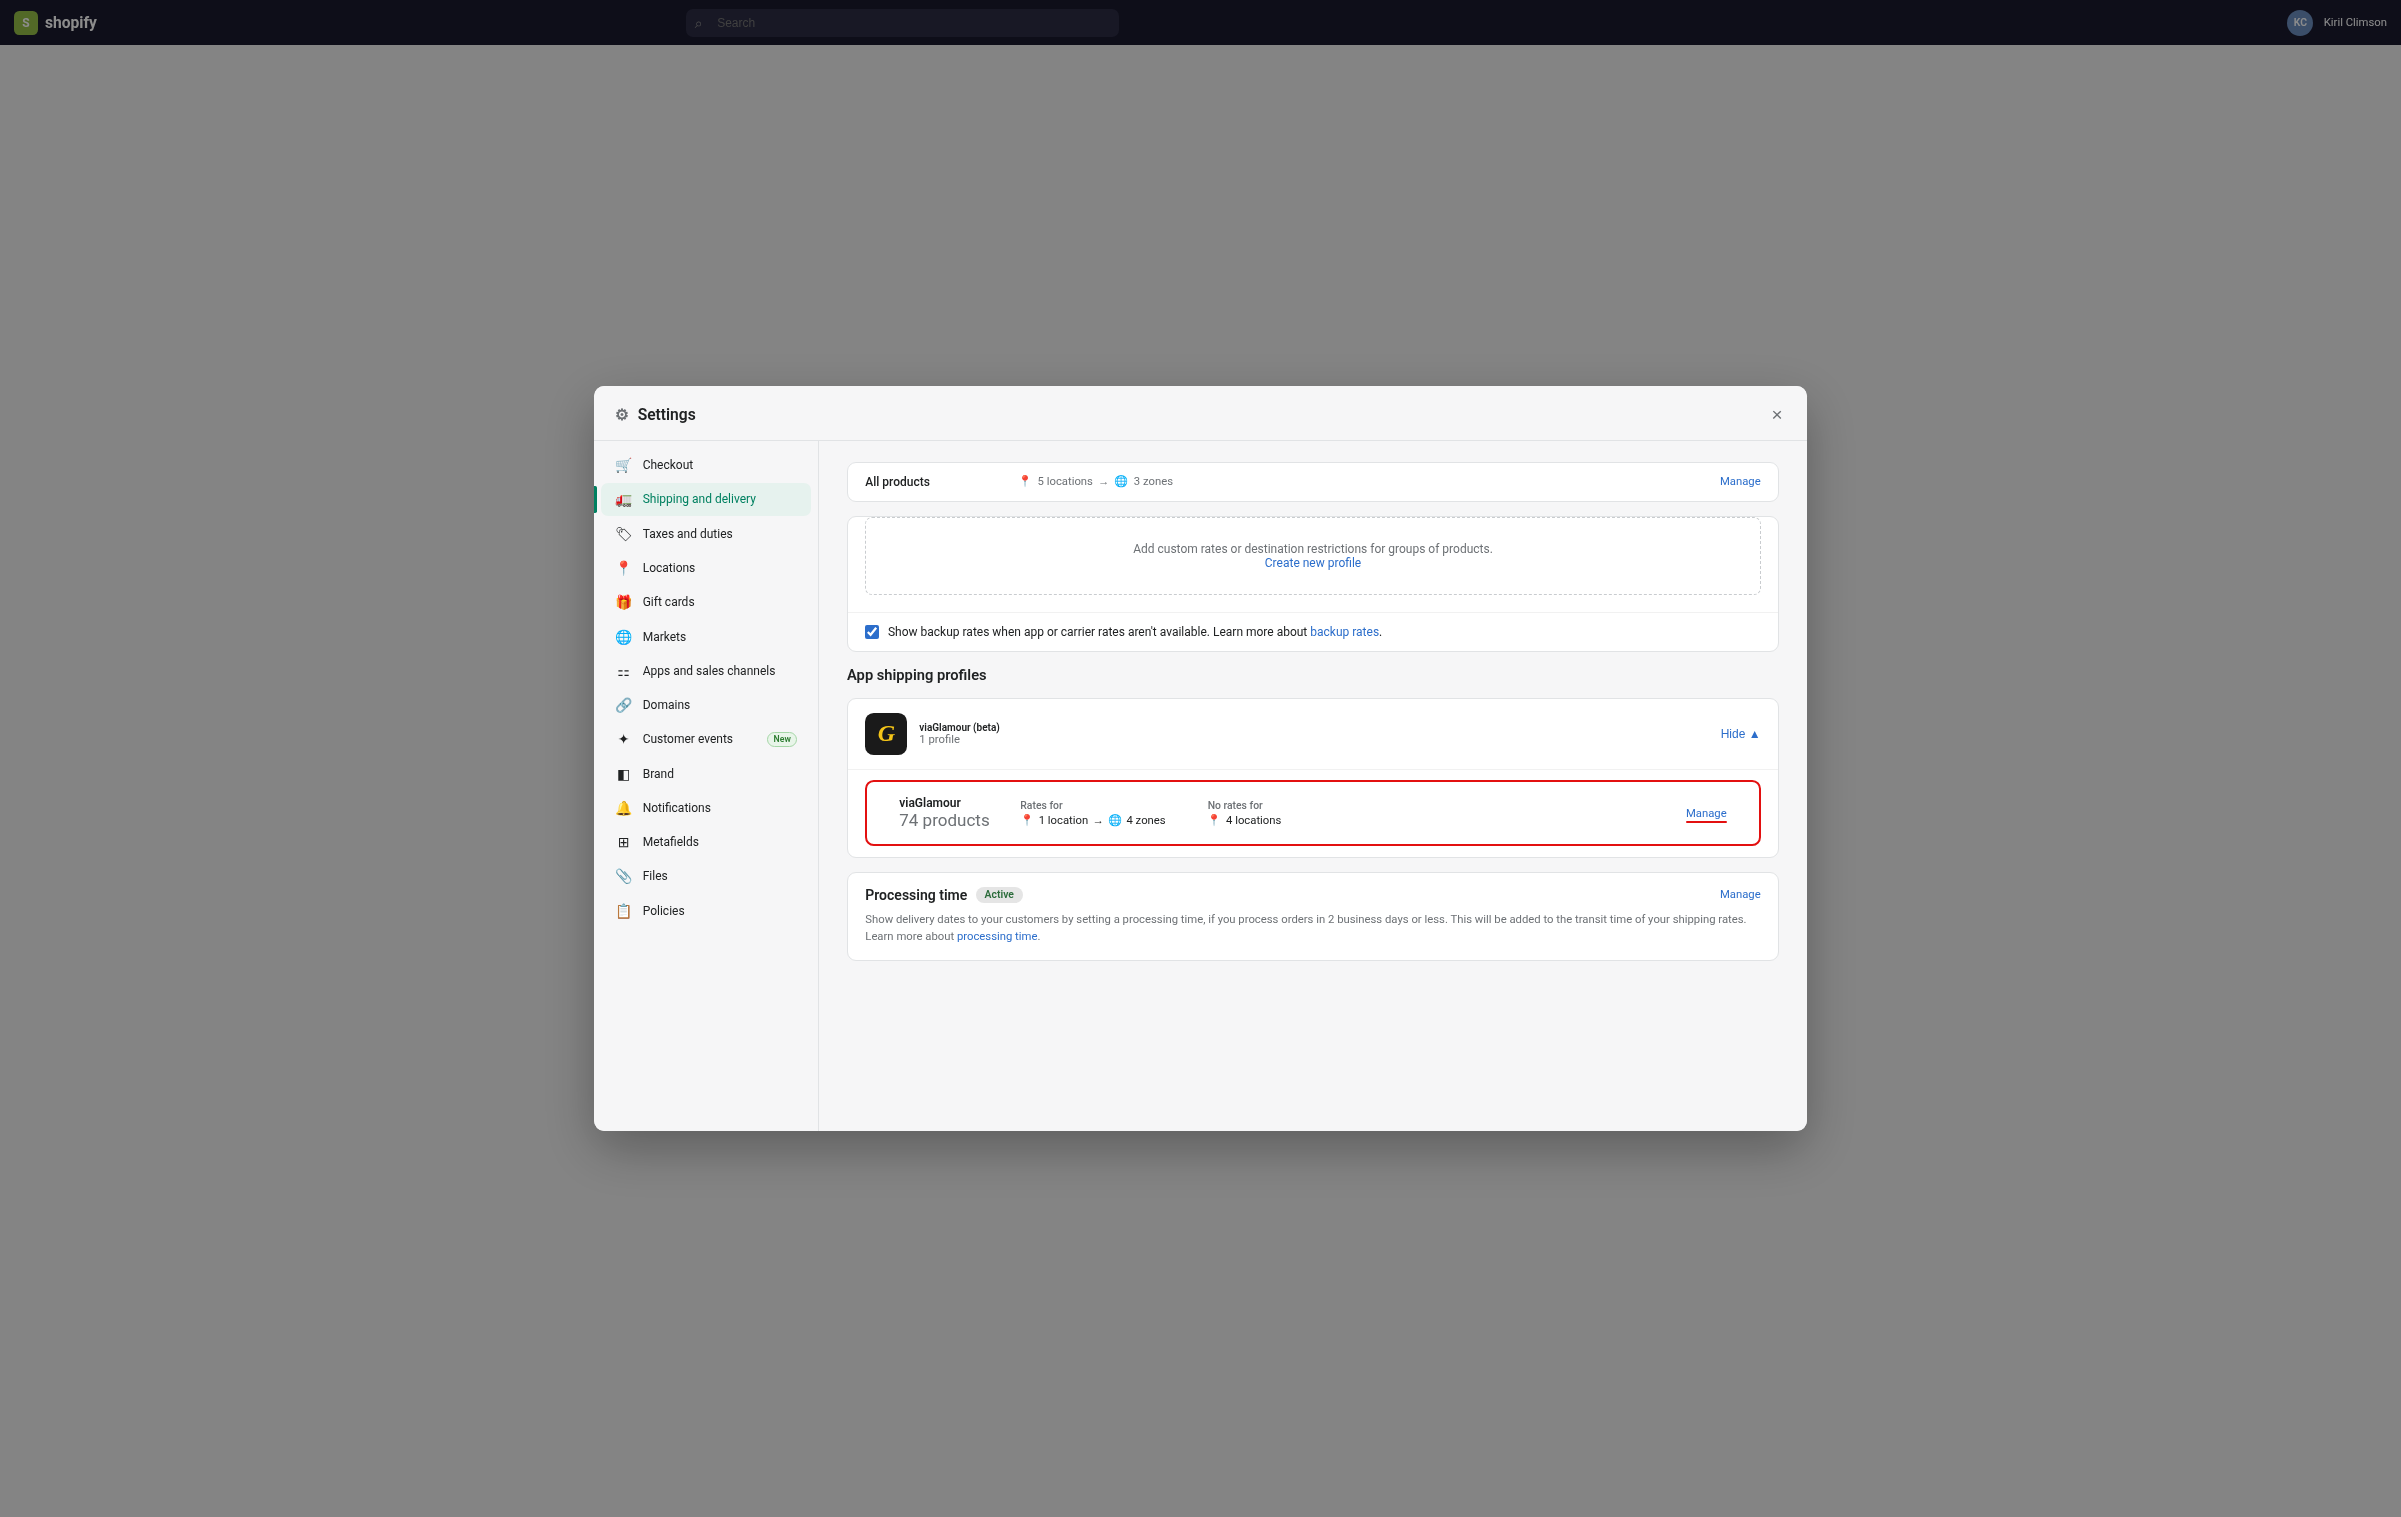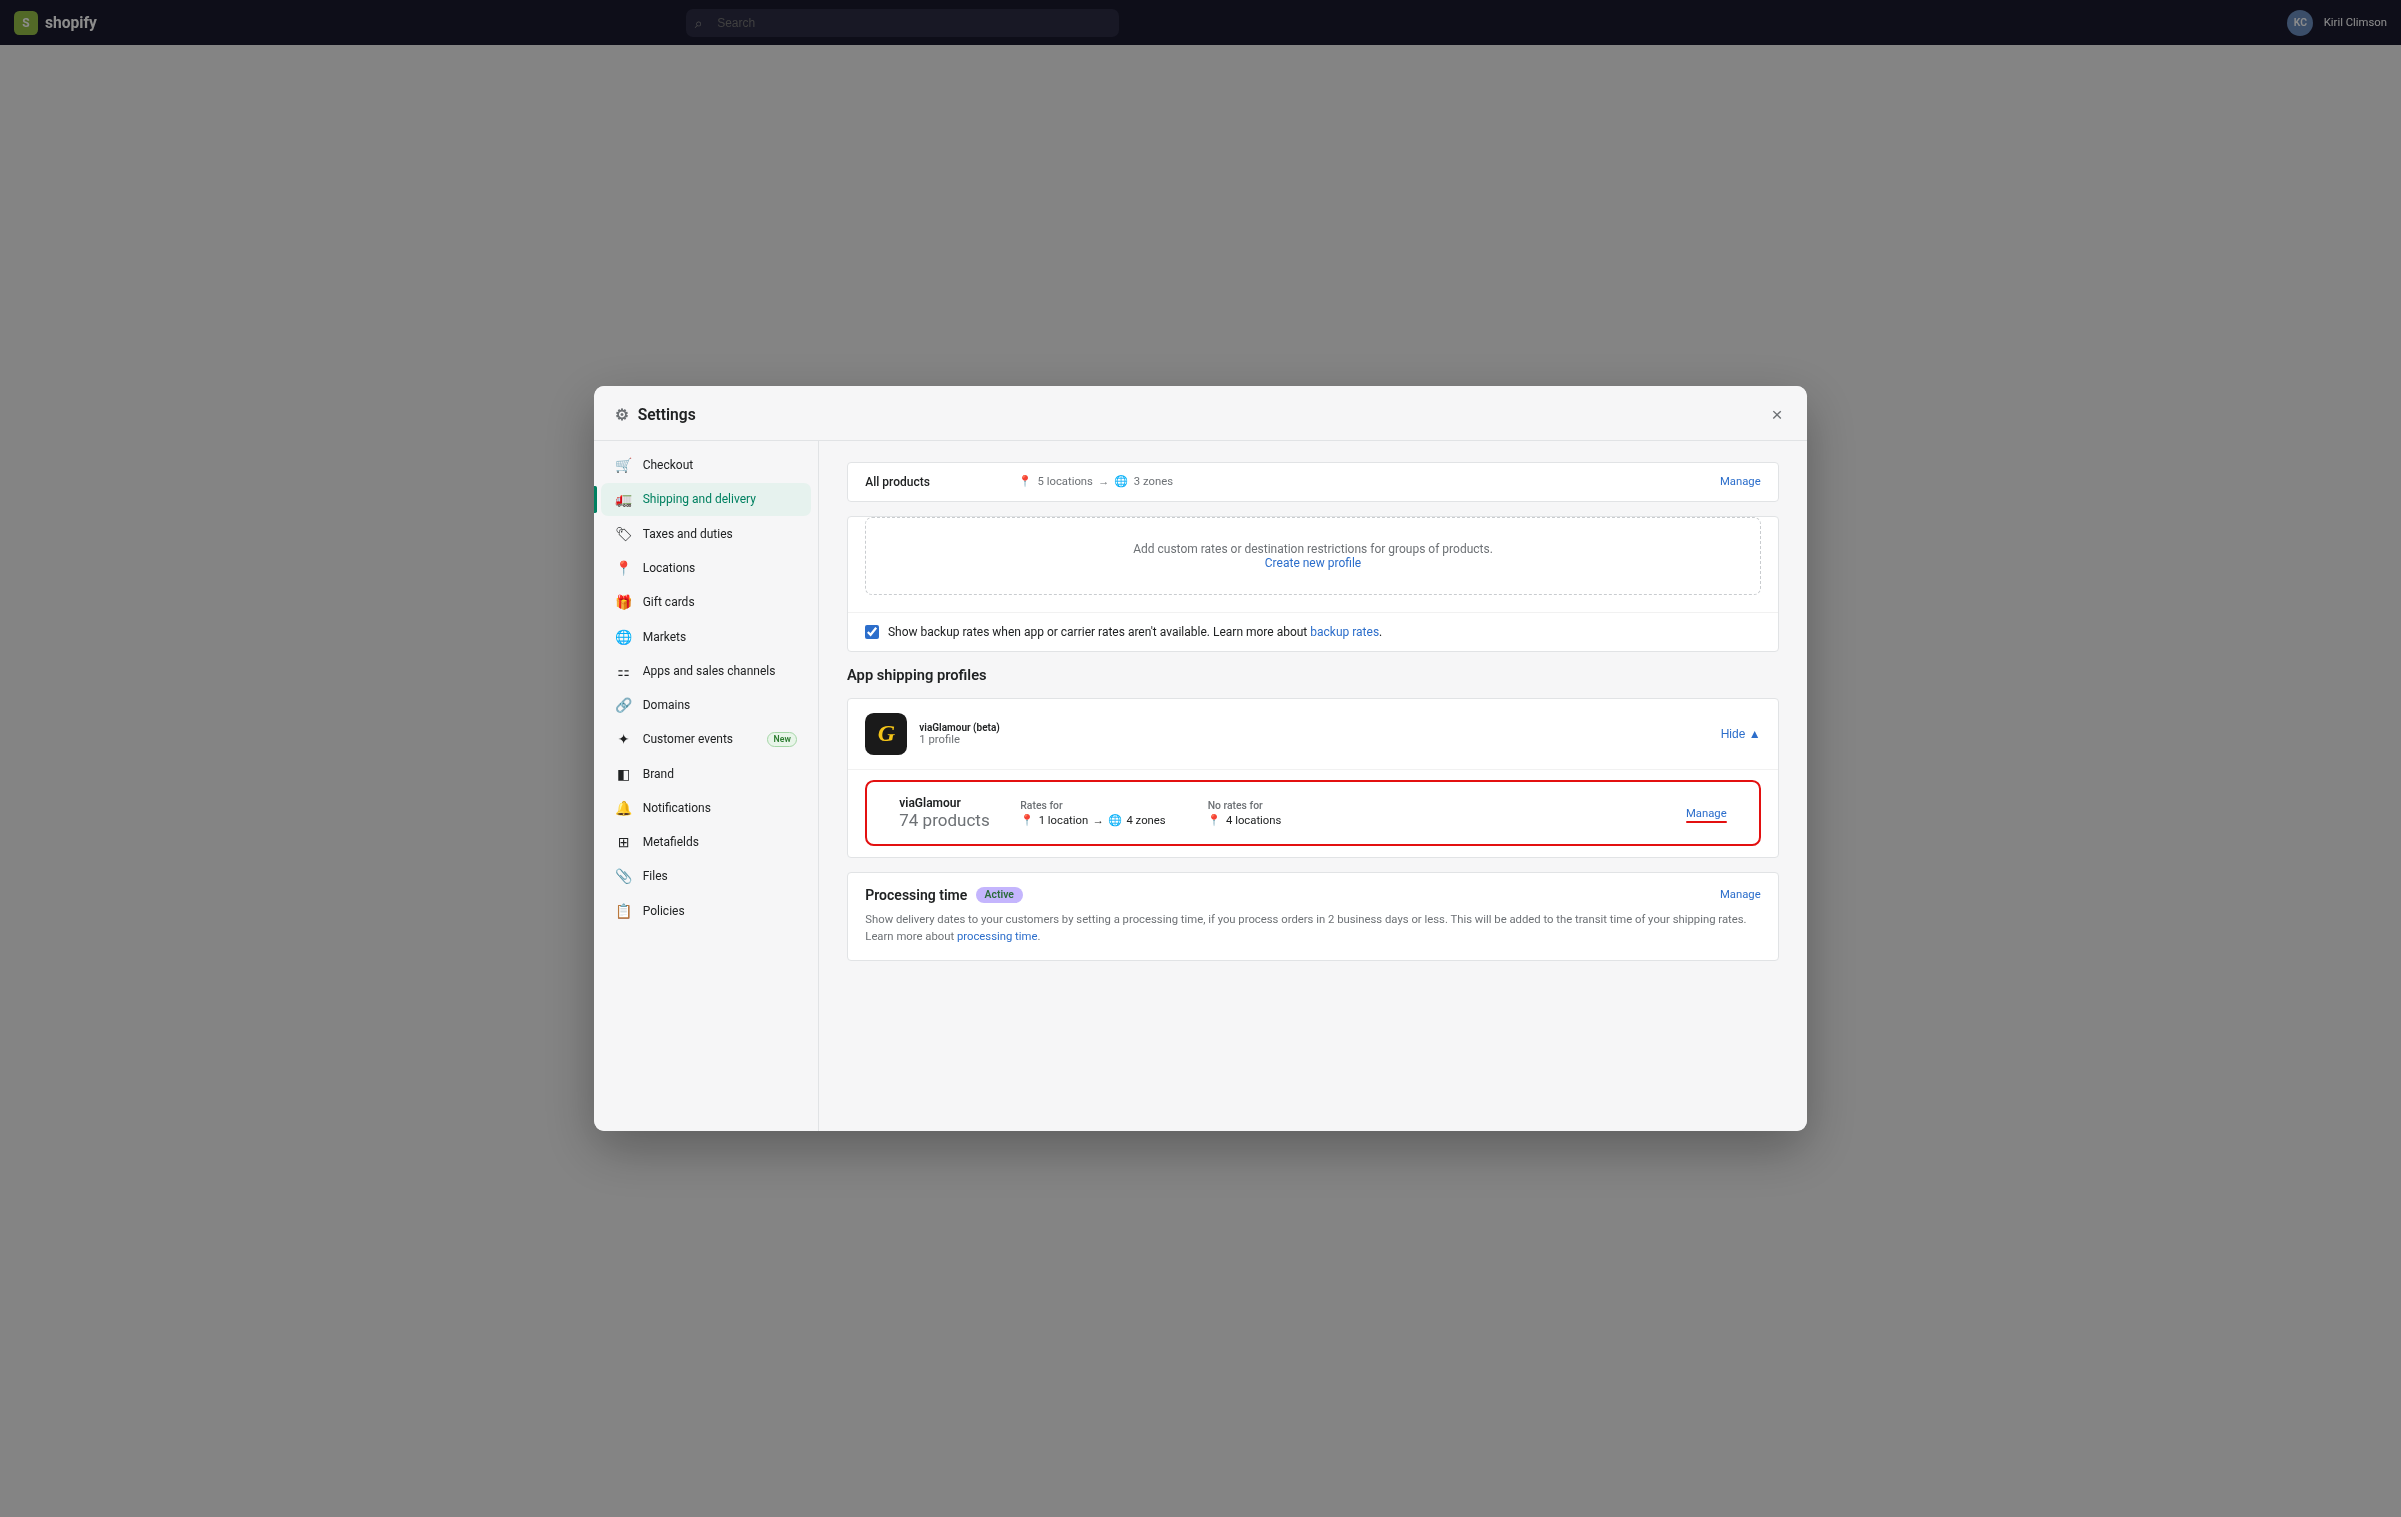--- a/index.html
+++ b/index.html
@@ -203,21 +203,21 @@
     .main-content {
       flex: 1;
       overflow-y: auto;
       padding: 21px 28px;
       background: #f6f6f7;
     }
 
     
     .card {
       background: #fff;
-      border-radius: 4px;
+      border-radius: 9px;
       border: 0.9px solid #e1e3e5;
       margin-bottom: 14px;
       overflow: hidden;
     }
 
     
     .profile-row {
       display: flex;
       align-items: center;
       gap: 14px;
@@ -424,21 +424,21 @@
     .proc-title-row {
       display: flex;
       align-items: center;
       gap: 8.7px;
     }
     .proc-title {
       font-size: 14px;
       font-weight: 600;
     }
     .badge-active {
-      background: #c4b5fd;
+      background: #e5e5e5;
       color: #2a6b3a;
       font-size: 10.4px;
       font-weight: 600;
       padding: 1.7px 8.7px;
       border-radius: 8.7px;
     }
     .proc-desc {
       font-size: 11.3px;
       color: #6d7175;
       padding: 0 17.3px 14px;

